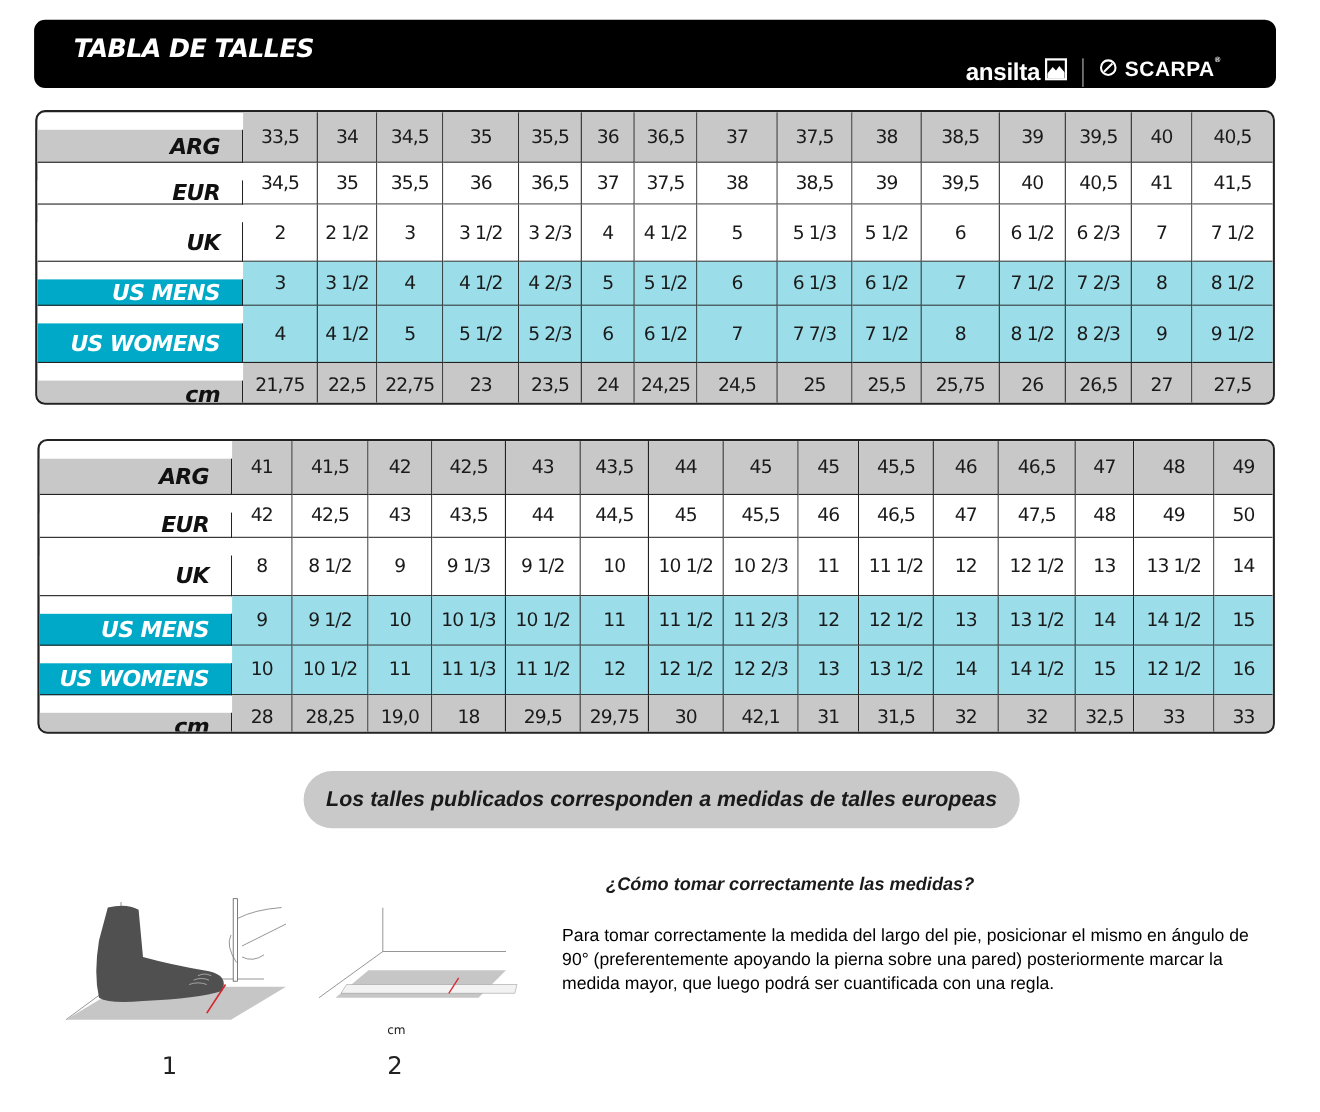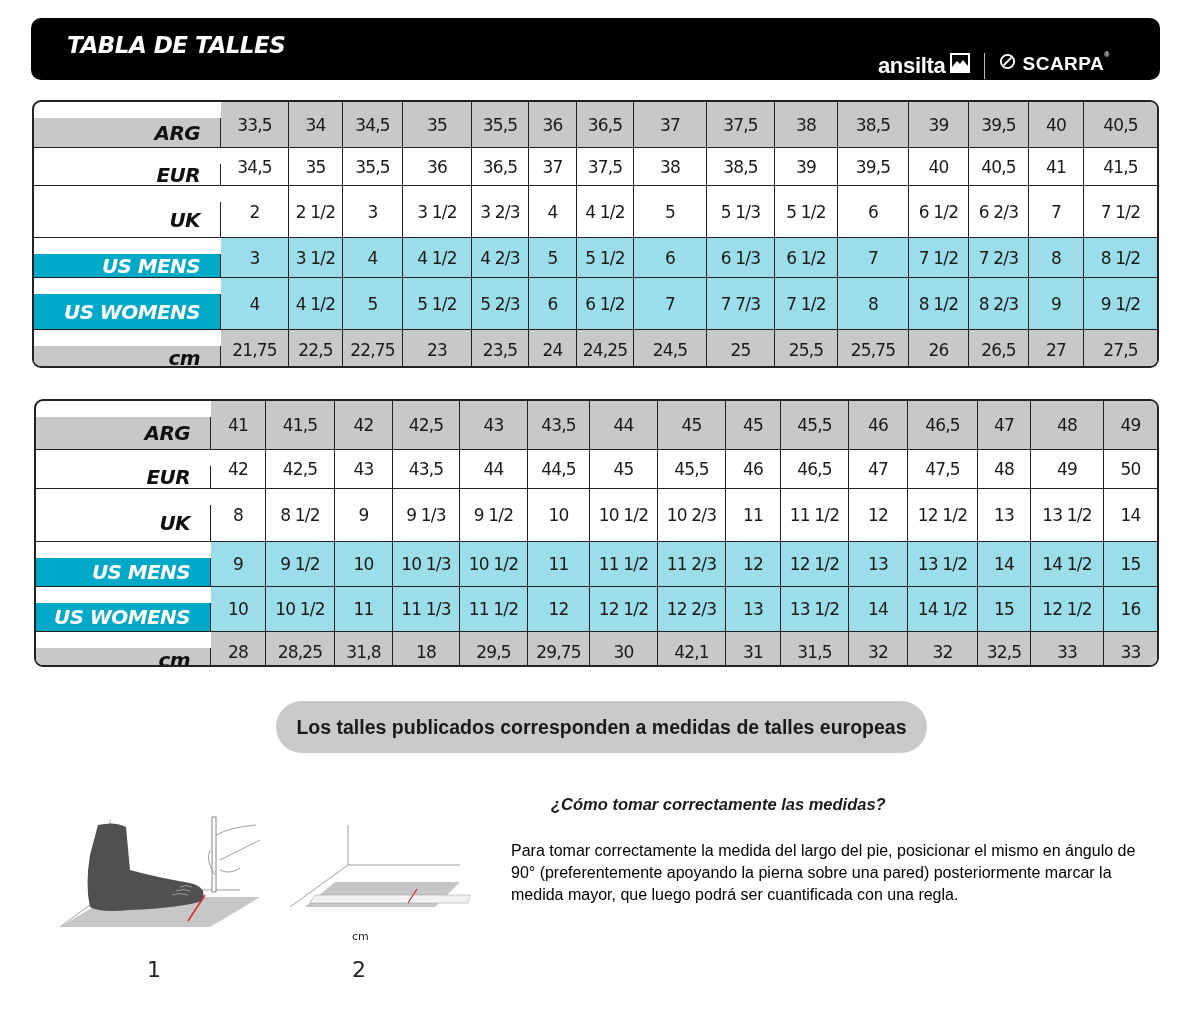--- a/index.html
+++ b/index.html
@@ -45,21 +45,21 @@
   .row-grey { background: #c8c8c8; }
   .row-white { background: #ffffff; }
   .row-cyan { background: #9bdde8; }
   .label.teal { background: #00a9c7; color: #ffffff; text-align: right; }
 
   
   .note {
     position: absolute; left: 276px; top: 701px; width: 651px; height: 52px;
     background: #c9c9c9; border-radius: 26px;
     display: flex; align-items: center; justify-content: center;
-    font-family: "Liberation Sans", sans-serif; font-weight: bold; font-size: 19.5px; color: #1a1a1a;
+    font-family: "Liberation Sans", sans-serif; font-weight: bold; font-style: italic; font-size: 19.5px; color: #1a1a1a;
   }
 
   
   .howto-title {
     position: absolute; left: 511px; top: 795px;
     font-family: "Liberation Sans", sans-serif; font-weight: bold; font-style: italic; font-size: 16.5px; color: #1a1a1a; margin-left: 40px;
   }
   .howto-body {
     position: absolute; left: 511px; top: 840px; width: 640px;
     font-family: "Liberation Sans", sans-serif; font-size: 16px; line-height: 22px; color: #000000;
@@ -270,21 +270,21 @@
     <div class="cell row-cyan">13</div>
     <div class="cell row-cyan">13 1/2</div>
     <div class="cell row-cyan">14</div>
     <div class="cell row-cyan">14 1/2</div>
     <div class="cell row-cyan">15</div>
     <div class="cell row-cyan">12 1/2</div>
     <div class="cell row-cyan last-col">16</div>
     <div class="cell label row-grey last-row">cm</div>
     <div class="cell row-grey last-row">28</div>
     <div class="cell row-grey last-row">28,25</div>
-    <div class="cell row-grey last-row">31,8</div>
+    <div class="cell row-grey last-row">19,0</div>
     <div class="cell row-grey last-row">18</div>
     <div class="cell row-grey last-row">29,5</div>
     <div class="cell row-grey last-row">29,75</div>
     <div class="cell row-grey last-row">30</div>
     <div class="cell row-grey last-row">42,1</div>
     <div class="cell row-grey last-row">31</div>
     <div class="cell row-grey last-row">31,5</div>
     <div class="cell row-grey last-row">32</div>
     <div class="cell row-grey last-row">32</div>
     <div class="cell row-grey last-row">32,5</div>

